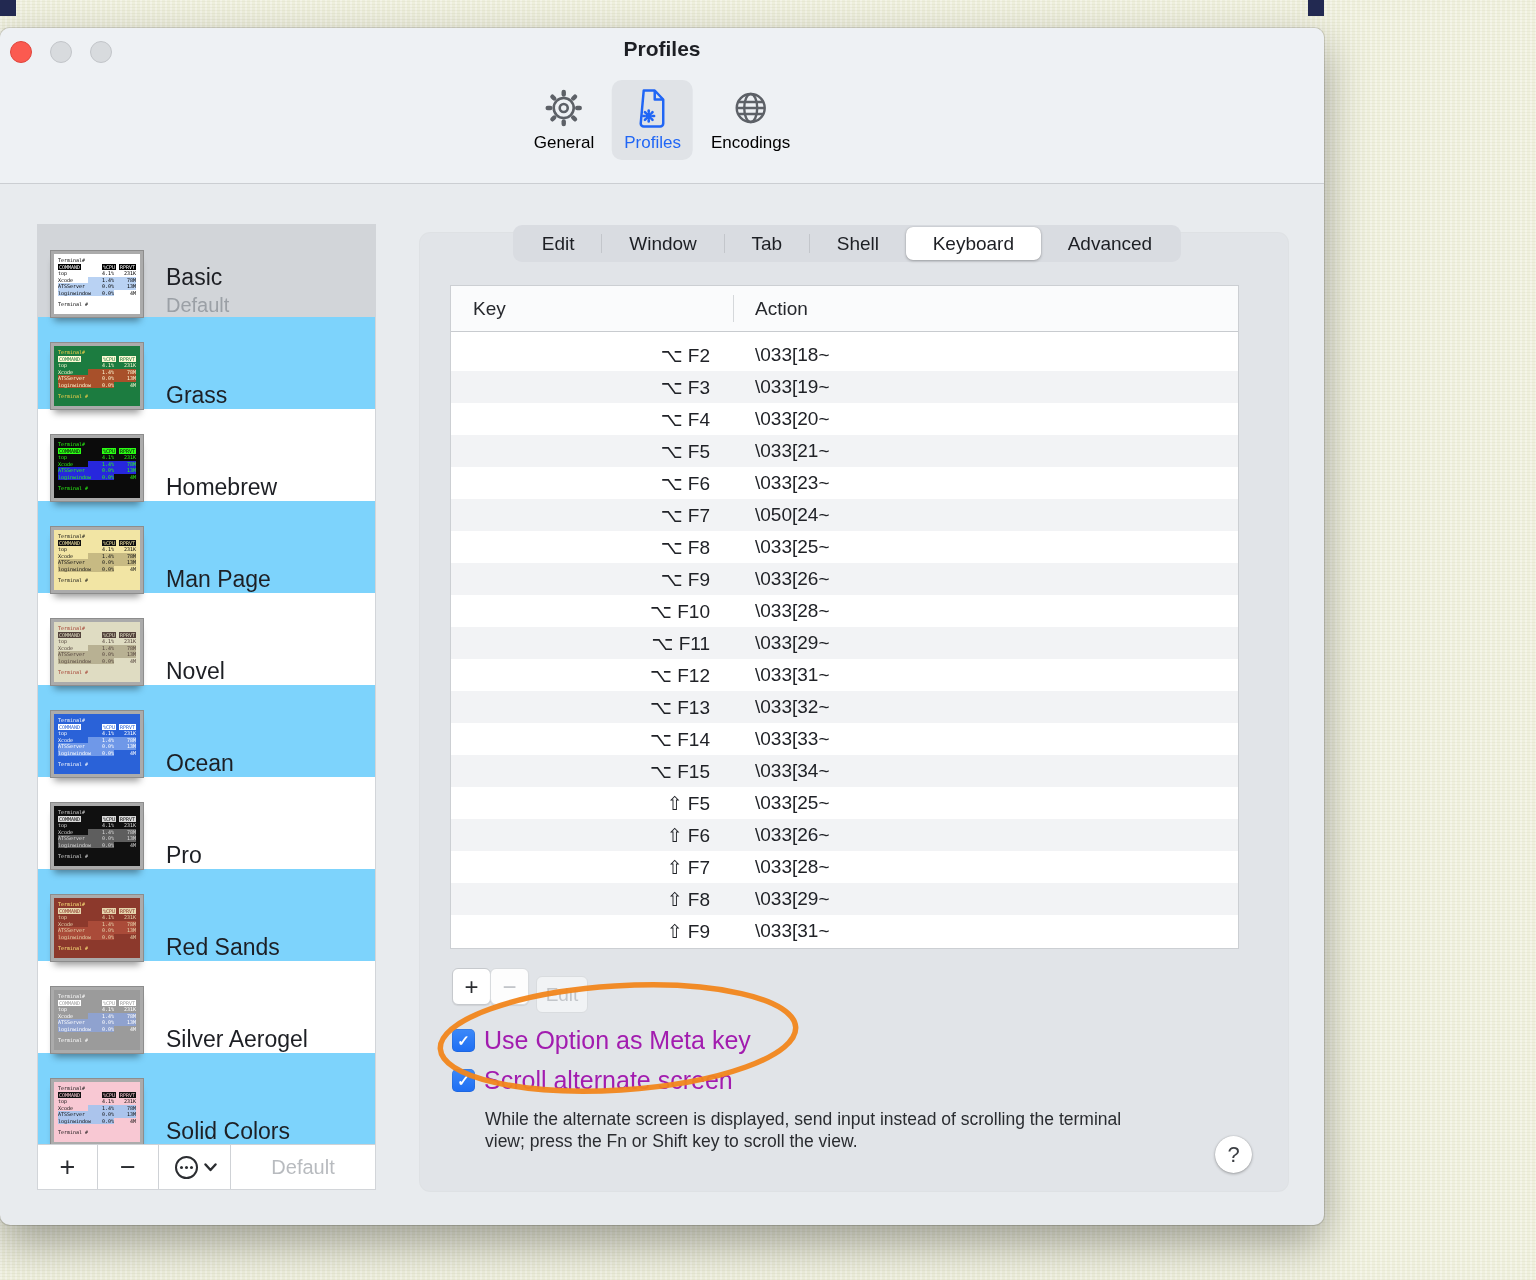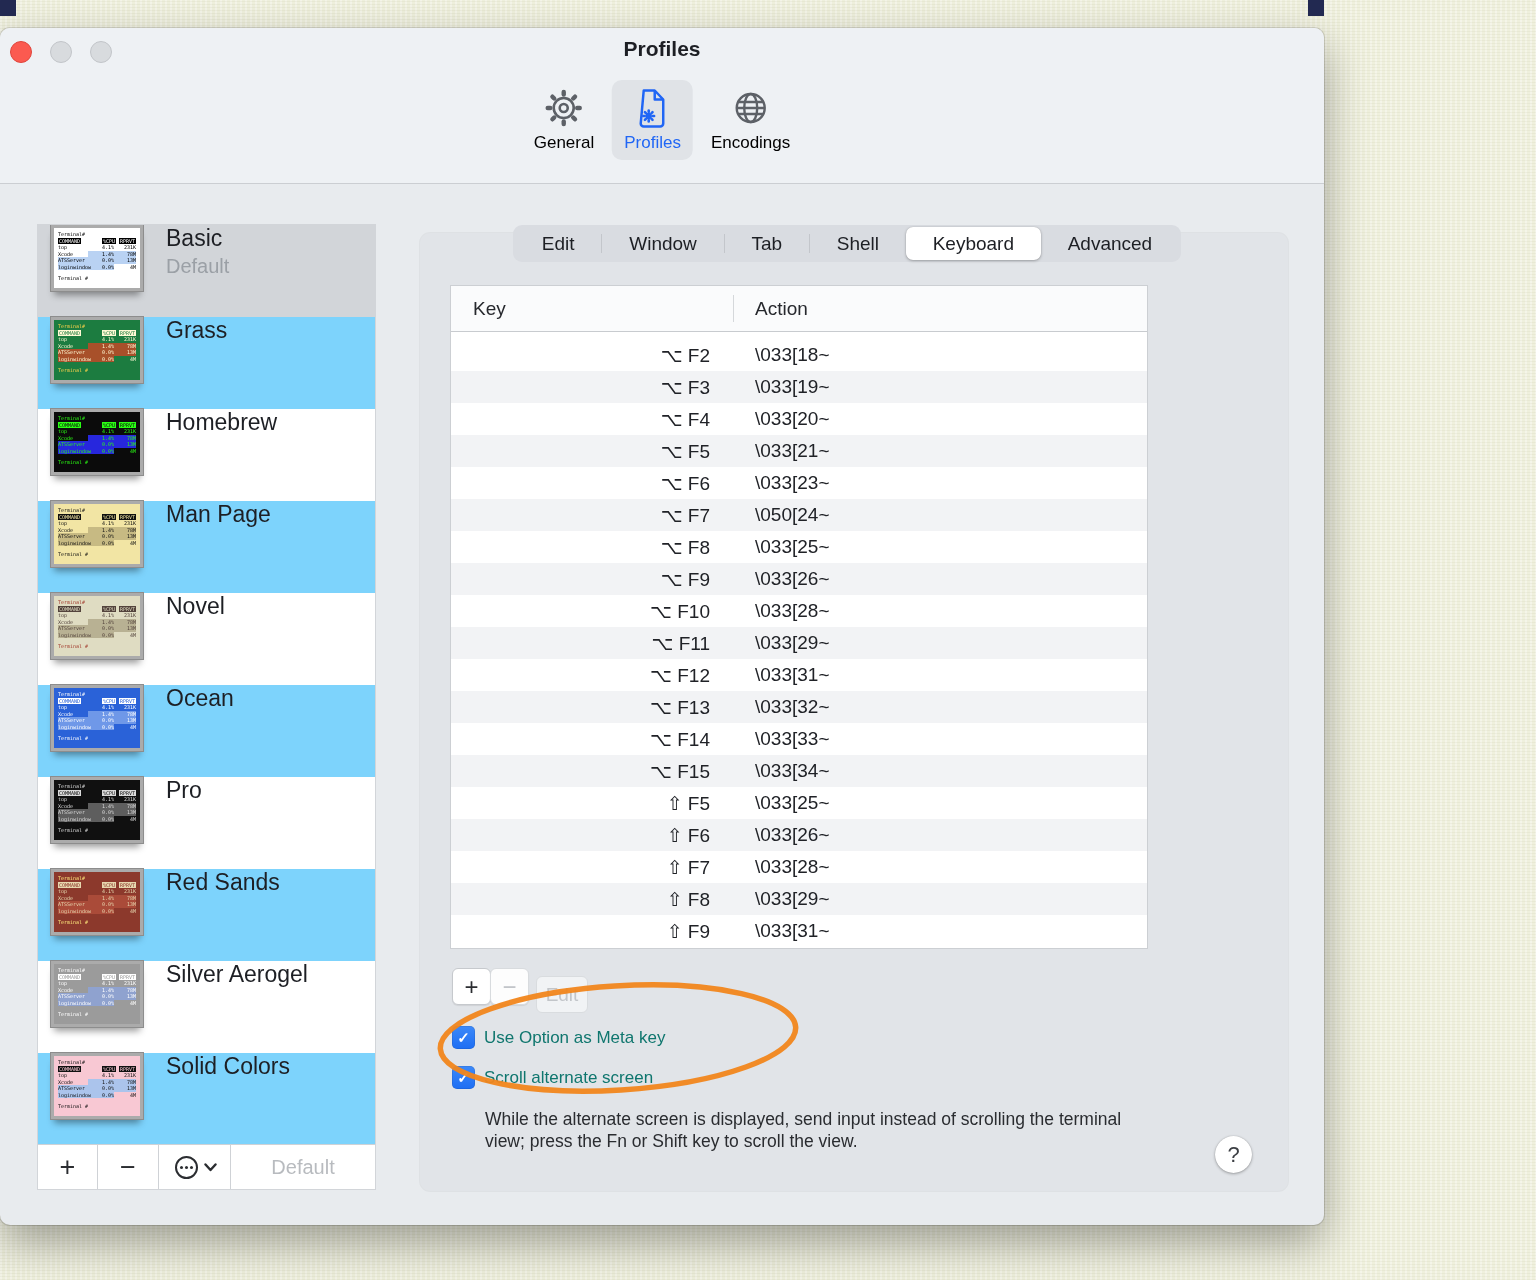--- a/index.html
+++ b/index.html
@@ -40,21 +40,21 @@
     padding:5px 12px 7px; border-radius:10px; cursor:default; }
   .tb-item.selected { background:#e0e3e7; }
   .tb-label { font-size:17px; color:#000000; white-space:nowrap; }
   .tb-item.selected .tb-label { color:#2066f5; }
   .tb-icon { width:46px; height:46px; display:block; }
 
   
   .sidebar { position:absolute; left:37px; top:196px; width:339px; height:966px;
     background:#fff; border:1px solid #d2d5d9; }
   .profile-list { position:absolute; left:0; top:0; right:0; height:920px; overflow:hidden; }
-  .profile-row { height:92px; display:flex; align-items:flex-start; padding-left:13px; background:#fff; }
+  .profile-row { height:92px; display:flex; align-items:flex-end; padding-left:13px; background:#fff; }
   .profile-row.striped { background:#7dd3fc; }
   .profile-row.selected { background:#d2d5d9; }
   .thumb-wrap { width:92px; flex:0 0 92px; }
   .thumb {
     width:92px; height:66px; background:var(--tbg); border:3px solid #ababab;
     box-shadow:0 0 0 1px #8d8d8d, 0 7px 7px -3px rgba(0,0,0,.4);
     font-family:"DejaVu Sans Mono", monospace; font-size:5px; line-height:6.5px;
     color:var(--tfg); padding:3px 4px; overflow:hidden;
   }
   .t-title { color:var(--ttl); }
@@ -85,21 +85,21 @@
   
   .panel { position:absolute; left:420px; top:205px; width:868px; height:958px;
     background:#e1e4e8; border-radius:10px; box-shadow:0 0 0 1px rgba(0,0,0,.04); }
   .segmented { position:absolute; left:513px; top:197px; width:668px; height:37px;
     background:#d9dce1; border-radius:9px; display:flex; align-items:stretch; padding:2px; z-index:3; }
   .seg { flex:1 1 auto; display:flex; align-items:center; justify-content:center;
     font-size:19px; color:#1d1f24; padding:0 18px; position:relative; white-space:nowrap; }
   .seg.selected { background:#fff; border-radius:7px; box-shadow:0 1px 3px rgba(0,0,0,.28), 0 0 1px rgba(0,0,0,.2); }
   .seg-sep { width:1px; background:#c3c6cb; margin:7px 0; flex:0 0 1px; }
 
-  .key-table { position:absolute; left:451px; top:258px; width:696px; height:662px;
+  .key-table { position:absolute; left:451px; top:258px; width:787px; height:662px;
     background:#fff; box-shadow:0 0 0 1px rgba(0,0,0,.09); overflow:hidden; }
   .kt-header { height:46px; background:#fafbfc; border-bottom:1px solid #c8cbcf;
     position:relative; display:flex; align-items:center; font-size:19px; color:#26282d; }
   .kt-h-key { padding-left:22px; }
   .kt-h-action { position:absolute; left:304px; }
   .kt-h-sep { position:absolute; left:282px; top:9px; bottom:9px; width:1px; background:#d5d8db; }
   .kt-sliver { height:7px; background:#fff; }
   .krow { height:32px; display:flex; align-items:center; font-size:19px; color:#202227; background:#fff; }
   .krow.striped { background:#f2f3f5; }
   .kcell { width:282px; text-align:right; padding-right:23px; flex:0 0 282px; }
@@ -113,21 +113,21 @@
     color:#c0c3c7; background:#fdfdfd; border-color:#d8dbde; }
   #btn-row-edit   { left:536px; top:948px; width:52px; height:37px; font-size:19px;
     color:#c2c5c9; background:rgba(255,255,255,.55); border-color:#d9dcdf; box-shadow:none; }
 
   .checkbox-line { position:absolute; display:flex; align-items:center; gap:9px; }
   #cb-line-1 { left:452px; top:998px; }
   #cb-line-2 { left:452px; top:1038px; }
   .checkbox { width:23px; height:23px; border-radius:5px;
     background:linear-gradient(#3c89f9,#1e6ef3); display:flex; align-items:center; justify-content:center;
     color:#fff; font-size:15px; font-weight:bold; box-shadow:inset 0 0 0 .5px rgba(0,0,0,.15); }
-  .cb-label { font-size:17px; color:#0f766e;text-align:center; }
+  .cb-label { font-size:25px; color:#a21caf;text-align:center; }
 
   .help-para { position:absolute; left:485px; top:1080px; width:672px;
     font-size:17.5px; line-height:22px; color:#2a2c30; }
 
   .help-btn { position:absolute; left:1215px; top:1108px; width:37px; height:37px; border-radius:50%;
     background:#fff; box-shadow:0 1px 3px rgba(0,0,0,.3), 0 0 1px rgba(0,0,0,.25);
     display:flex; align-items:center; justify-content:center; font-size:22px; color:#3c3f44; }
 
   .annotation-svg { position:absolute; left:430px; top:950px; width:380px; height:122px;
     z-index:5; pointer-events:none; }

